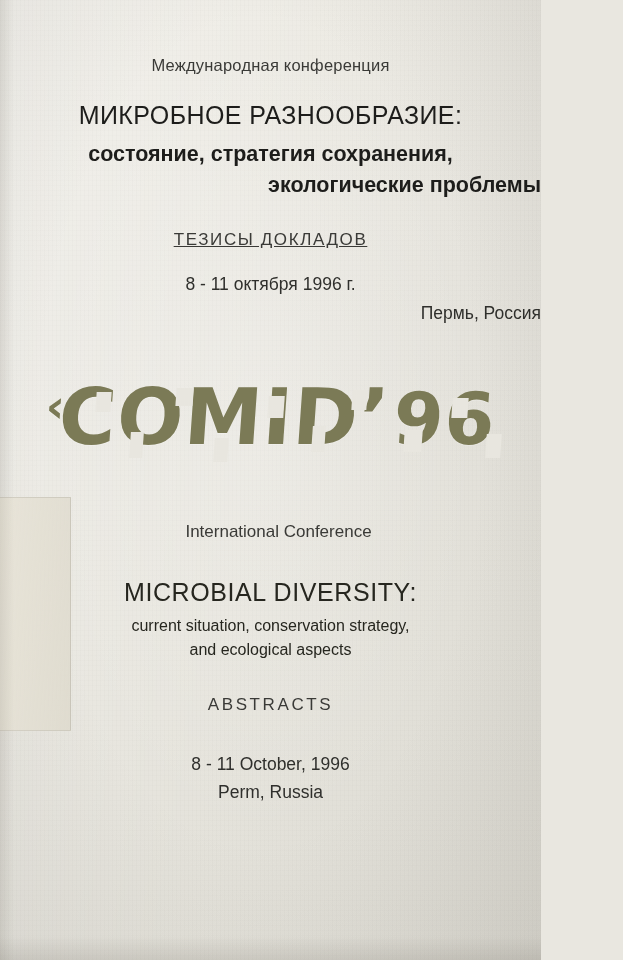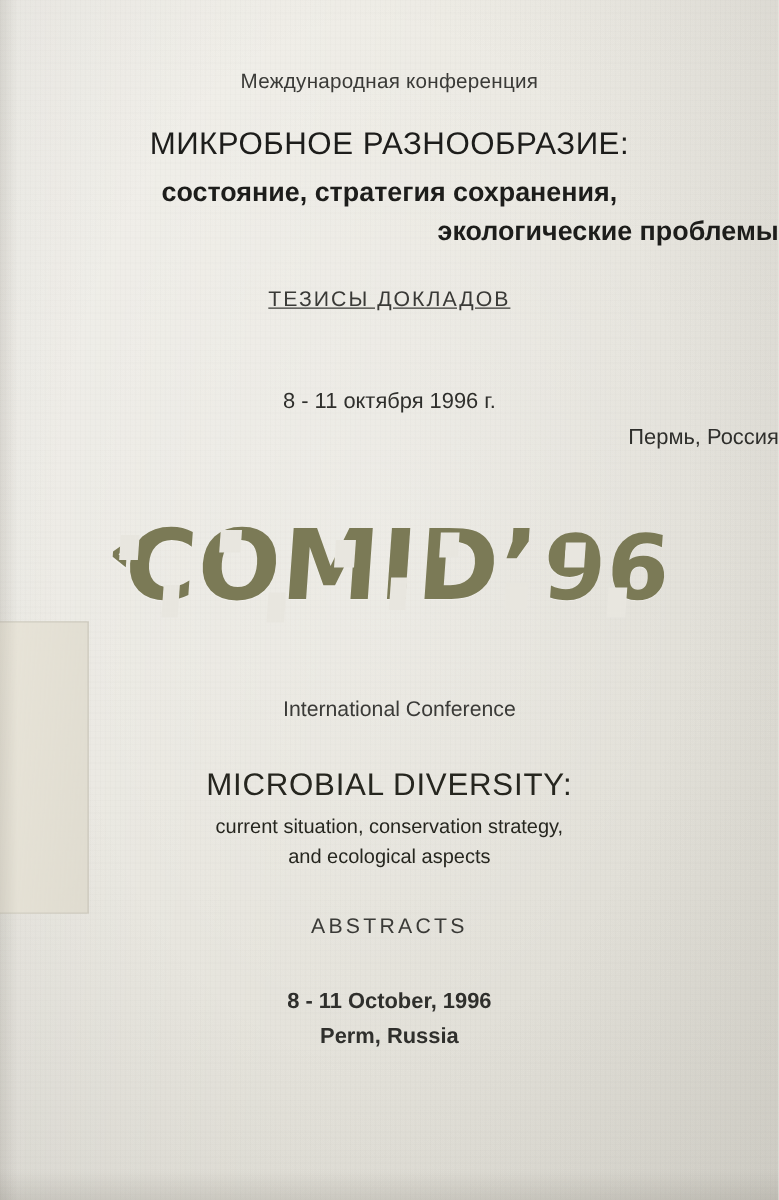--- a/index.html
+++ b/index.html
@@ -9,21 +9,21 @@
   body {
     width: 623px;
     height: 960px;
     background: #e9e7e0;
     font-family: "Liberation Sans", sans-serif;
     overflow: hidden;
   }
 
   .page {
     position: relative;
-    width: 623px;
+    width: 541px;
     height: 960px;
     background:
       linear-gradient(100deg, rgba(255,255,255,0.35) 0%, rgba(255,255,255,0.05) 45%, rgba(0,0,0,0.03) 100%),
       linear-gradient(180deg, #edebe4 0%, #e8e6df 35%, #e6e4dc 65%, #e2e0d8 100%);
     color: #2a2a28;
     overflow: hidden;
   }
 
   
   .texture {
@@ -100,21 +100,21 @@
 
   .ru-abstracts {
     margin-top: 30px;
     font-size: 17px;
     letter-spacing: 1.6px;
     color: #3a3a37;
     text-decoration: underline;
   }
 
   .ru-dates {
-    margin-top: 57px;
+    margin-top: 21px;
     font-size: 17.5px;
     line-height: 1.5;
     color: #2f2f2c;
   }
 
   
   .logo-wrap {
     position: relative;
     margin-top: 46px;
     height: 108px;
@@ -187,21 +187,20 @@
     margin-top: 34px;
     font-size: 17px;
     letter-spacing: 2.6px;
     color: #3a3a37;
   }
   .en-dates {
     margin-top: 36px;
     font-size: 17.5px;
     line-height: 1.5;
     color: #2f2f2c;
-    font-weight: bold;
   }
 </style>
 </head>
 <body>
 
 <div class="page">
   <div class="texture"></div>
   <div class="vignette"></div>
   <div class="tape-patch"></div>
   <div class="edge-shadow-left"></div>

